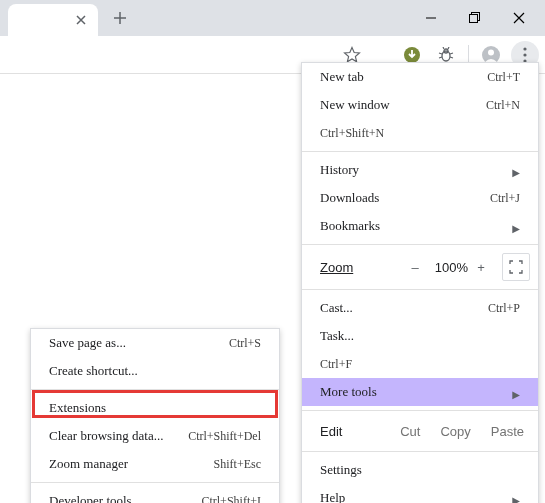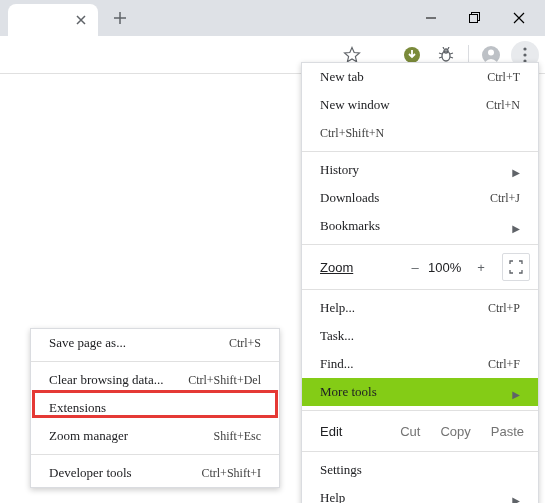--- a/index.html
+++ b/index.html
@@ -18,30 +18,30 @@
   .toolbar-sep { width: 1px; height: 20px; background: #dadce0; margin: 0 2px; }
   .more-btn { background: #e8eaed; }
   
   .content { position: absolute; top: 74px; left: 0; right: 0; bottom: 0; background: #fff; }
   
   .menu { position: absolute; background: #fff; border: 1px solid #dadce0; box-shadow: 0 2px 6px rgba(0,0,0,0.2); font-size: 13px; color: #202124; }
   .main-menu { top: 62px; right: 6px; width: 238px; }
   .sub-menu { top: 328px; left: 30px; width: 250px; }
   
   .menu-item { display: flex; align-items: flex-end; justify-content: space-between; padding: 6px 18px; cursor: pointer; min-height: 28px; font-family: Liberation Serif, serif; }
-  .menu-item.highlight { background: #84cc16; }
+  .menu-item.highlight { background: #c4b5fd; }
   .menu-item .label { flex: 1; }
   .menu-item .shortcut { color: #404040; font-size: 12px; }
   .menu-item .arrow { color: #5f6368; font-size: 10px; margin-left: 8px; }
   .menu-sep { height: 1px; background: #e0e0e0; margin: 4px 0; }
   
   .zoom-row { display: flex; align-items: center; padding: 4px 8px 4px 18px; min-height: 32px; }
   .zoom-row .zlabel { flex: 1; text-decoration: underline; }
   .zoom-btn { width: 26px; height: 26px; display: flex; align-items: center; justify-content: center; cursor: pointer; color: #5f6368; }
-  .zoom-val { width: 40px; text-align: left; }
+  .zoom-val { width: 40px; text-align: right; }
   .fullscreen-btn { width: 28px; height: 28px; border: 1px solid #dadce0; border-radius: 2px; display: flex; align-items: center; justify-content: center; margin-left: 8px; cursor: pointer; color: #5f6368; }
   
   .edit-row { display: flex; align-items: center; padding: 4px 4px 4px 18px; min-height: 32px; }
   .edit-row .elabel { flex: 1; }
   .edit-btn { padding: 4px 10px; cursor: pointer; color: #737373; }
   
   .highlight-box { position: absolute; border: 3px solid #e53935; pointer-events: none; }
   
   svg { display: block; }
 </style>
@@ -154,28 +154,27 @@
     <span class="zoom-val">100%</span>
     <span class="zoom-btn">+</span>
     <span class="fullscreen-btn">
       <svg width="14" height="14" viewBox="0 0 14 14">
           <path d="M1 4 V1 H4 M10 1 H13 V4 M13 10 V13 H10 M4 13 H1 V10" stroke="#5f6368" stroke-width="1.3" fill="none"></path>
         </svg>
     </span>
   </div>
   <div class="menu-sep"></div>
   <div class="menu-item">
-    <span class="label">Help...</span>
+    <span class="label">Cast...</span>
     <span class="shortcut">Ctrl+P</span>
   </div>
   <div class="menu-item">
     <span class="label">Task...</span>
   </div>
   <div class="menu-item">
-    <span class="label">Find...</span>
     <span class="shortcut">Ctrl+F</span>
   </div>
   <div class="menu-item highlight">
     <span class="label">More tools</span>
     <span class="arrow">▶</span>
   </div>
   <div class="menu-sep"></div>
   <div class="edit-row">
     <span class="elabel">Edit</span>
     <span class="edit-btn">Cut</span>
@@ -191,29 +190,32 @@
     <span class="arrow">▶</span>
   </div>
 
 </div>
 
 <div class="menu sub-menu">
   <div class="menu-item">
     <span class="label">Save page as...</span>
     <span class="shortcut">Ctrl+S</span>
   </div>
-  <div class="menu-sep"></div>
+  <div class="menu-item">
+    <span class="label">Create shortcut...</span>
+  </div>
+  <div class="menu-sep"></div>
+  <div class="menu-item">
+    <span class="label">Extensions</span>
+  </div>
   <div class="menu-item">
     <span class="label">Clear browsing data...</span>
     <span class="shortcut">Ctrl+Shift+Del</span>
   </div>
   <div class="menu-item">
-    <span class="label">Extensions</span>
-  </div>
-  <div class="menu-item">
     <span class="label">Zoom manager</span>
     <span class="shortcut">Shift+Esc</span>
   </div>
   <div class="menu-sep"></div>
   <div class="menu-item">
     <span class="label">Developer tools</span>
     <span class="shortcut">Ctrl+Shift+I</span>
   </div>
 </div>
 

